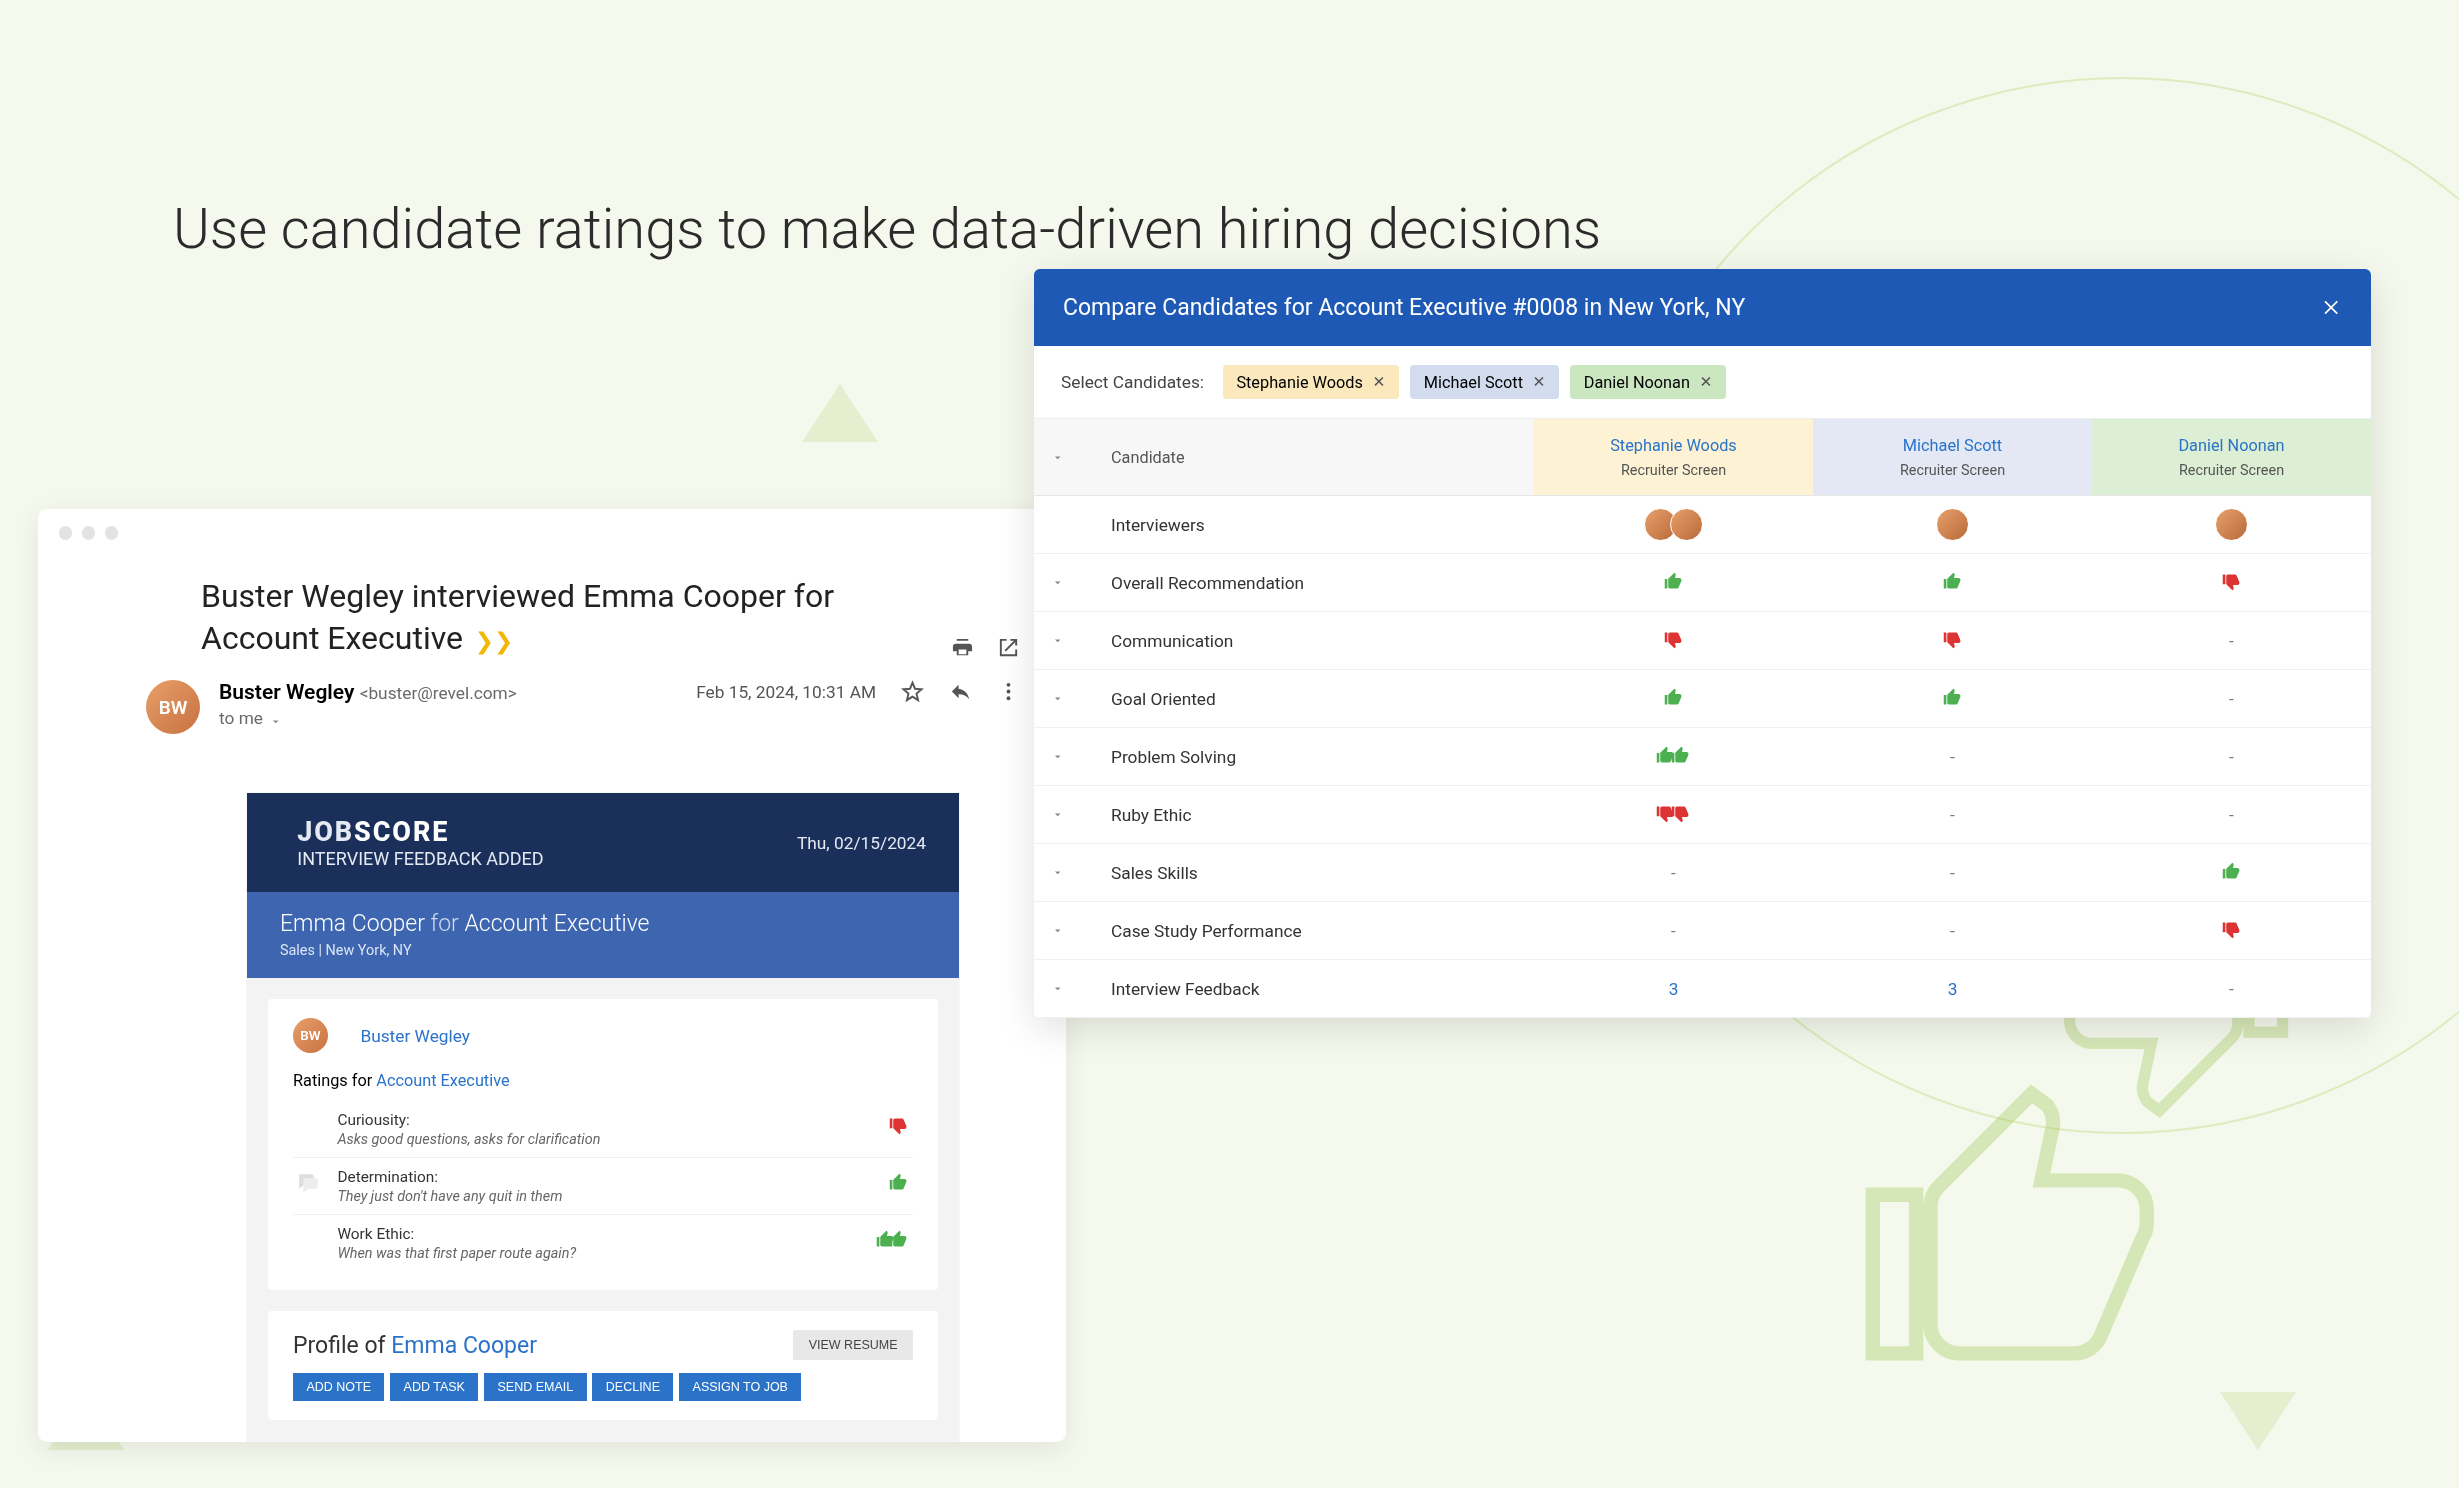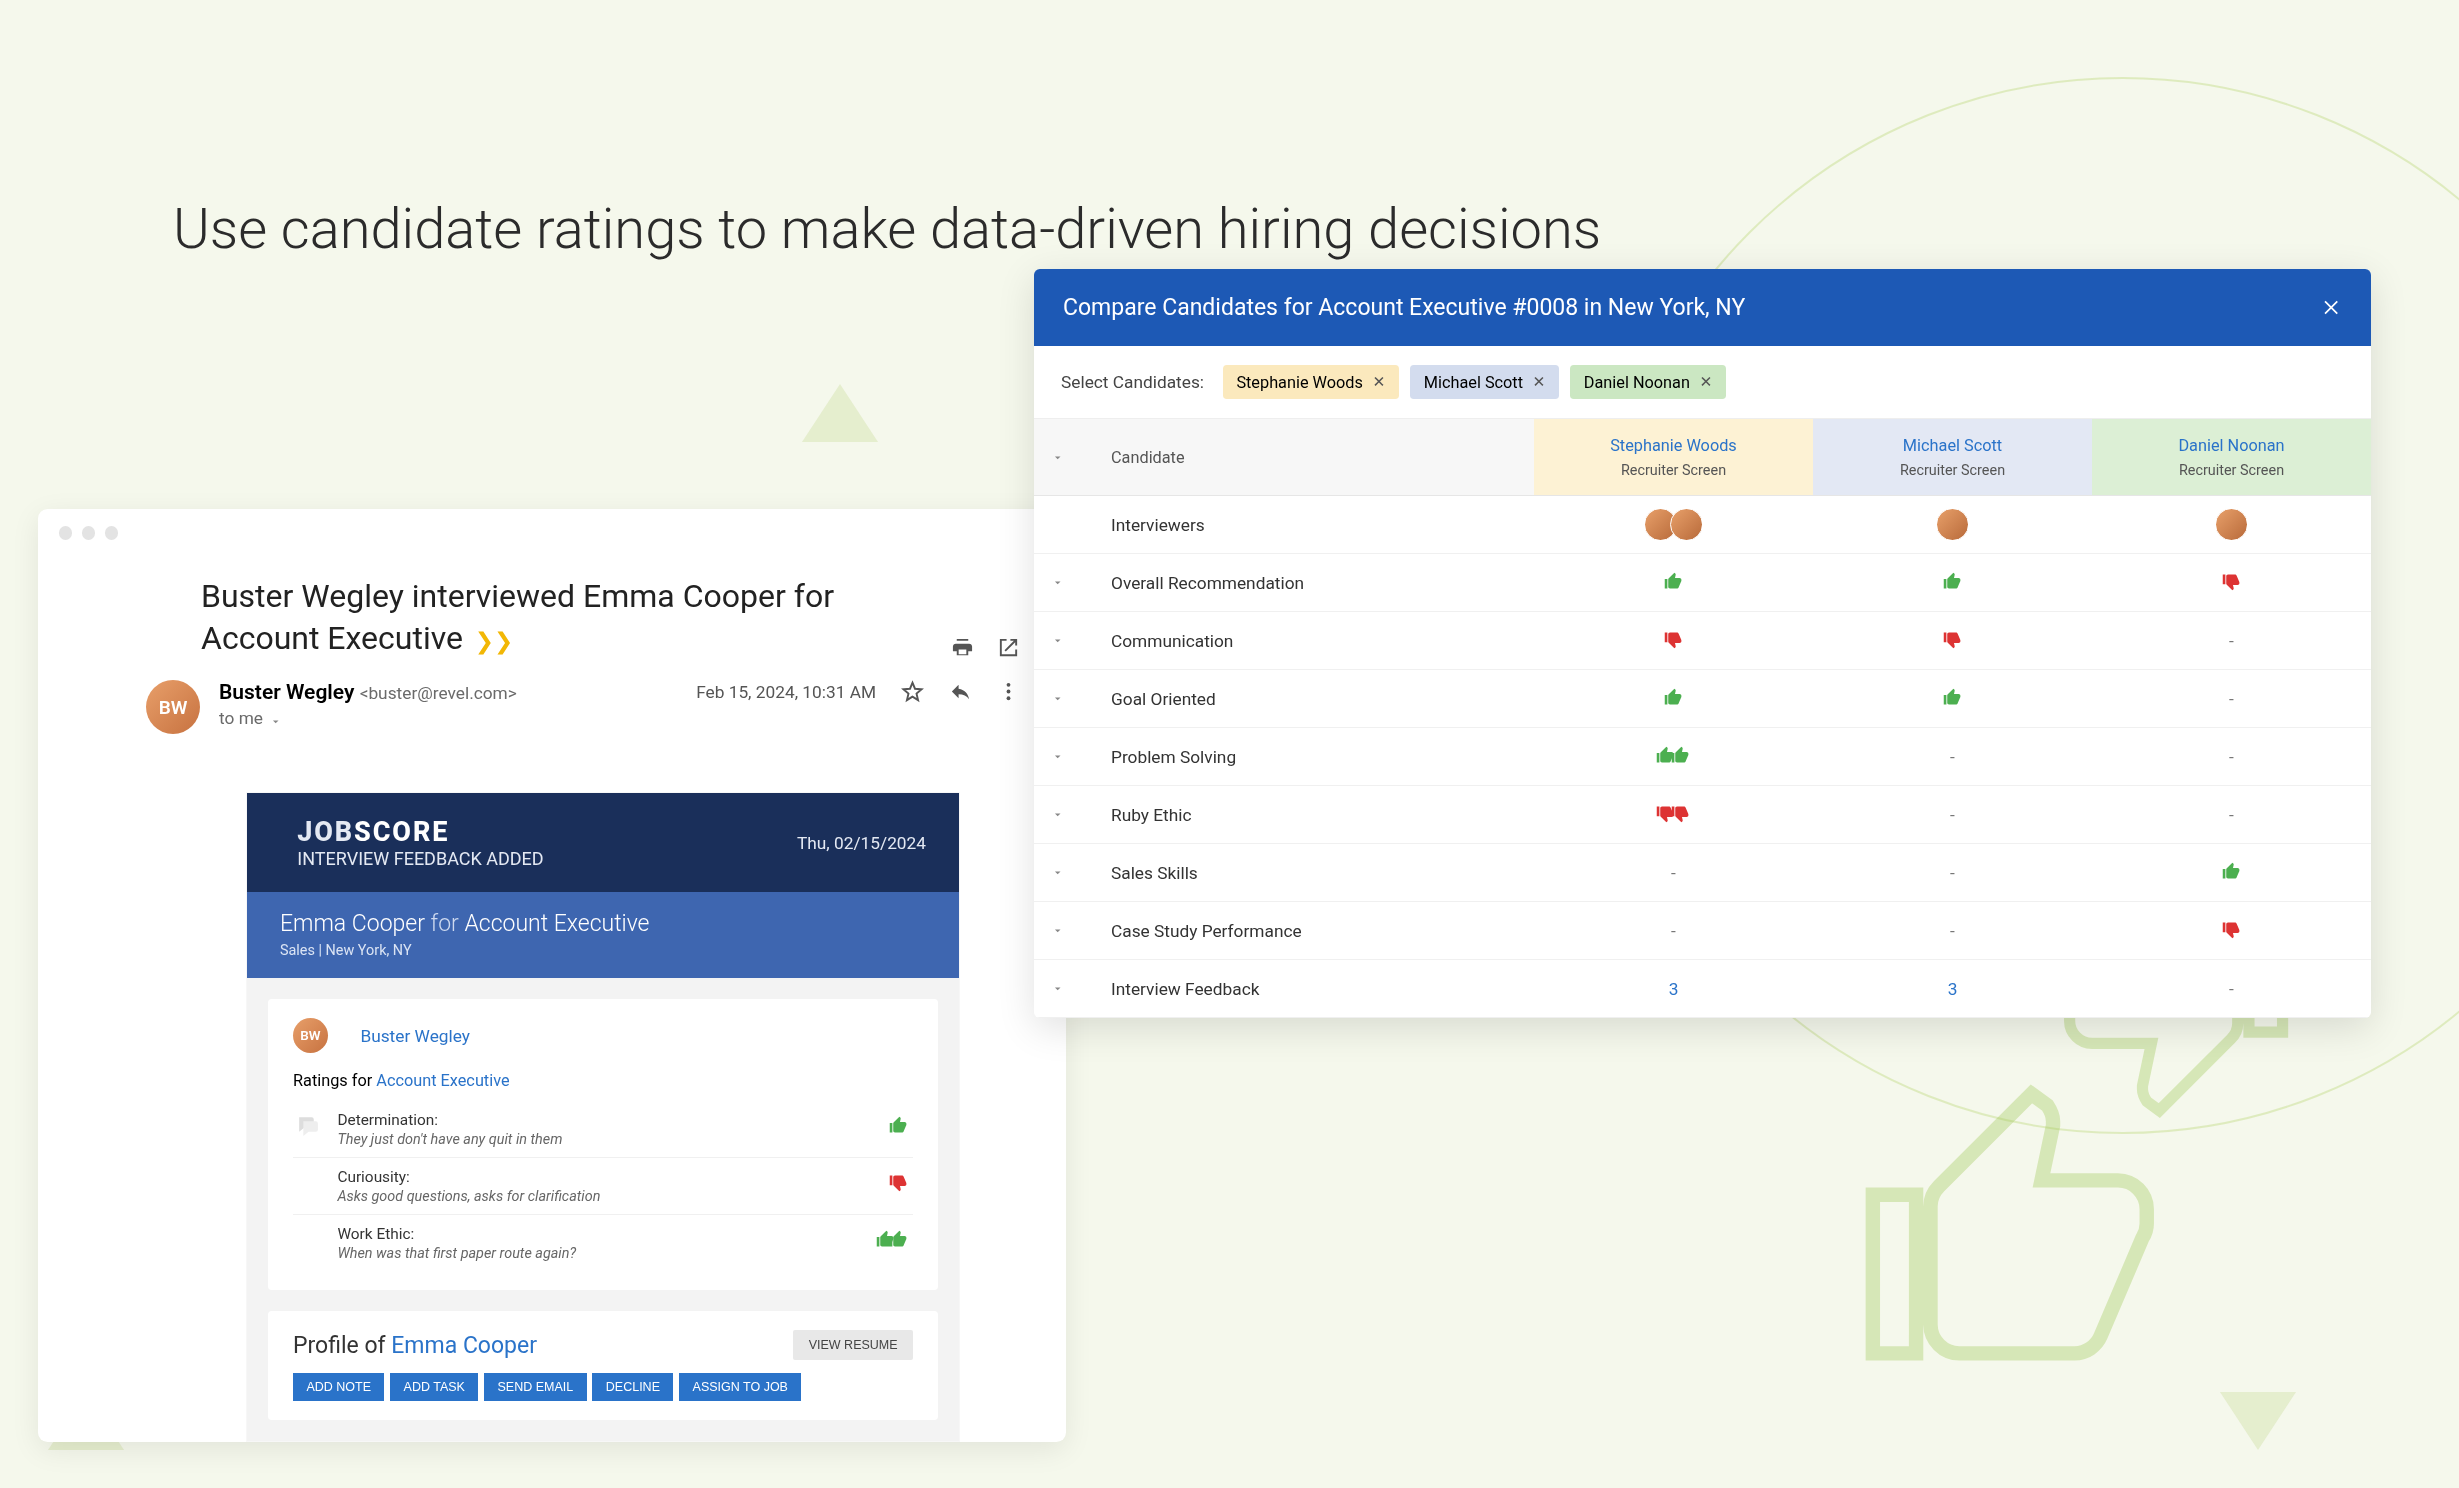--- a/index.html
+++ b/index.html
@@ -302,47 +302,47 @@
       <div class="fe-card">
         <div class="fe-reviewer">
           <div class="avatar">BW</div>
           <a href="#">Buster Wegley</a>
         </div>
         <div class="ratings-title">
           <span>Ratings for </span><a href="#">Account Executive</a>
         </div>
         <div id="rating-rows">
     <div class="rating-row">
+      <span class="bubble"></span>
+      <div class="rating-text">
+        <div class="t">Curiousity:</div>
+        <div class="d">Asks good questions, asks for clarification</div>
+      </div>
+      <span class="thumb down">
+                <svg viewBox="0 0 24 24" width="21" height="21">
+                  <g transform="scale(1,-1) translate(0,-24)">
+                    <use href="#thumb-path"></use>
+                  </g>
+                </svg>
+              </span>
+    </div>
+    <div class="rating-row">
       <span class="bubble">
                 <svg viewBox="0 0 24 24" width="25" height="25">
                   <path fill="#ddd" d="M4 4h12a2 2 0 0 1 2 2v6a2 2 0 0 1-2 2H9l-5 4V4z"></path>
                   <path fill="#eee" d="M8 8h12a2 2 0 0 1 2 2v6a2 2 0 0 1-2 2h-7l-5 4V8z"></path>
                 </svg>
               </span>
       <div class="rating-text">
         <div class="t">Determination:</div>
         <div class="d">They just don't have any quit in them</div>
       </div>
       <span class="thumb up">
                 <svg viewBox="0 0 24 24" width="21" height="21">
                   <g>
-                    <use href="#thumb-path"></use>
-                  </g>
-                </svg>
-              </span>
-    </div>
-    <div class="rating-row">
-      <span class="bubble"></span>
-      <div class="rating-text">
-        <div class="t">Curiousity:</div>
-        <div class="d">Asks good questions, asks for clarification</div>
-      </div>
-      <span class="thumb down">
-                <svg viewBox="0 0 24 24" width="21" height="21">
-                  <g transform="scale(1,-1) translate(0,-24)">
                     <use href="#thumb-path"></use>
                   </g>
                 </svg>
               </span>
     </div>
     <div class="rating-row">
       <span class="bubble"></span>
       <div class="rating-text">
         <div class="t">Work Ethic:</div>
         <div class="d">When was that first paper route again?</div>

